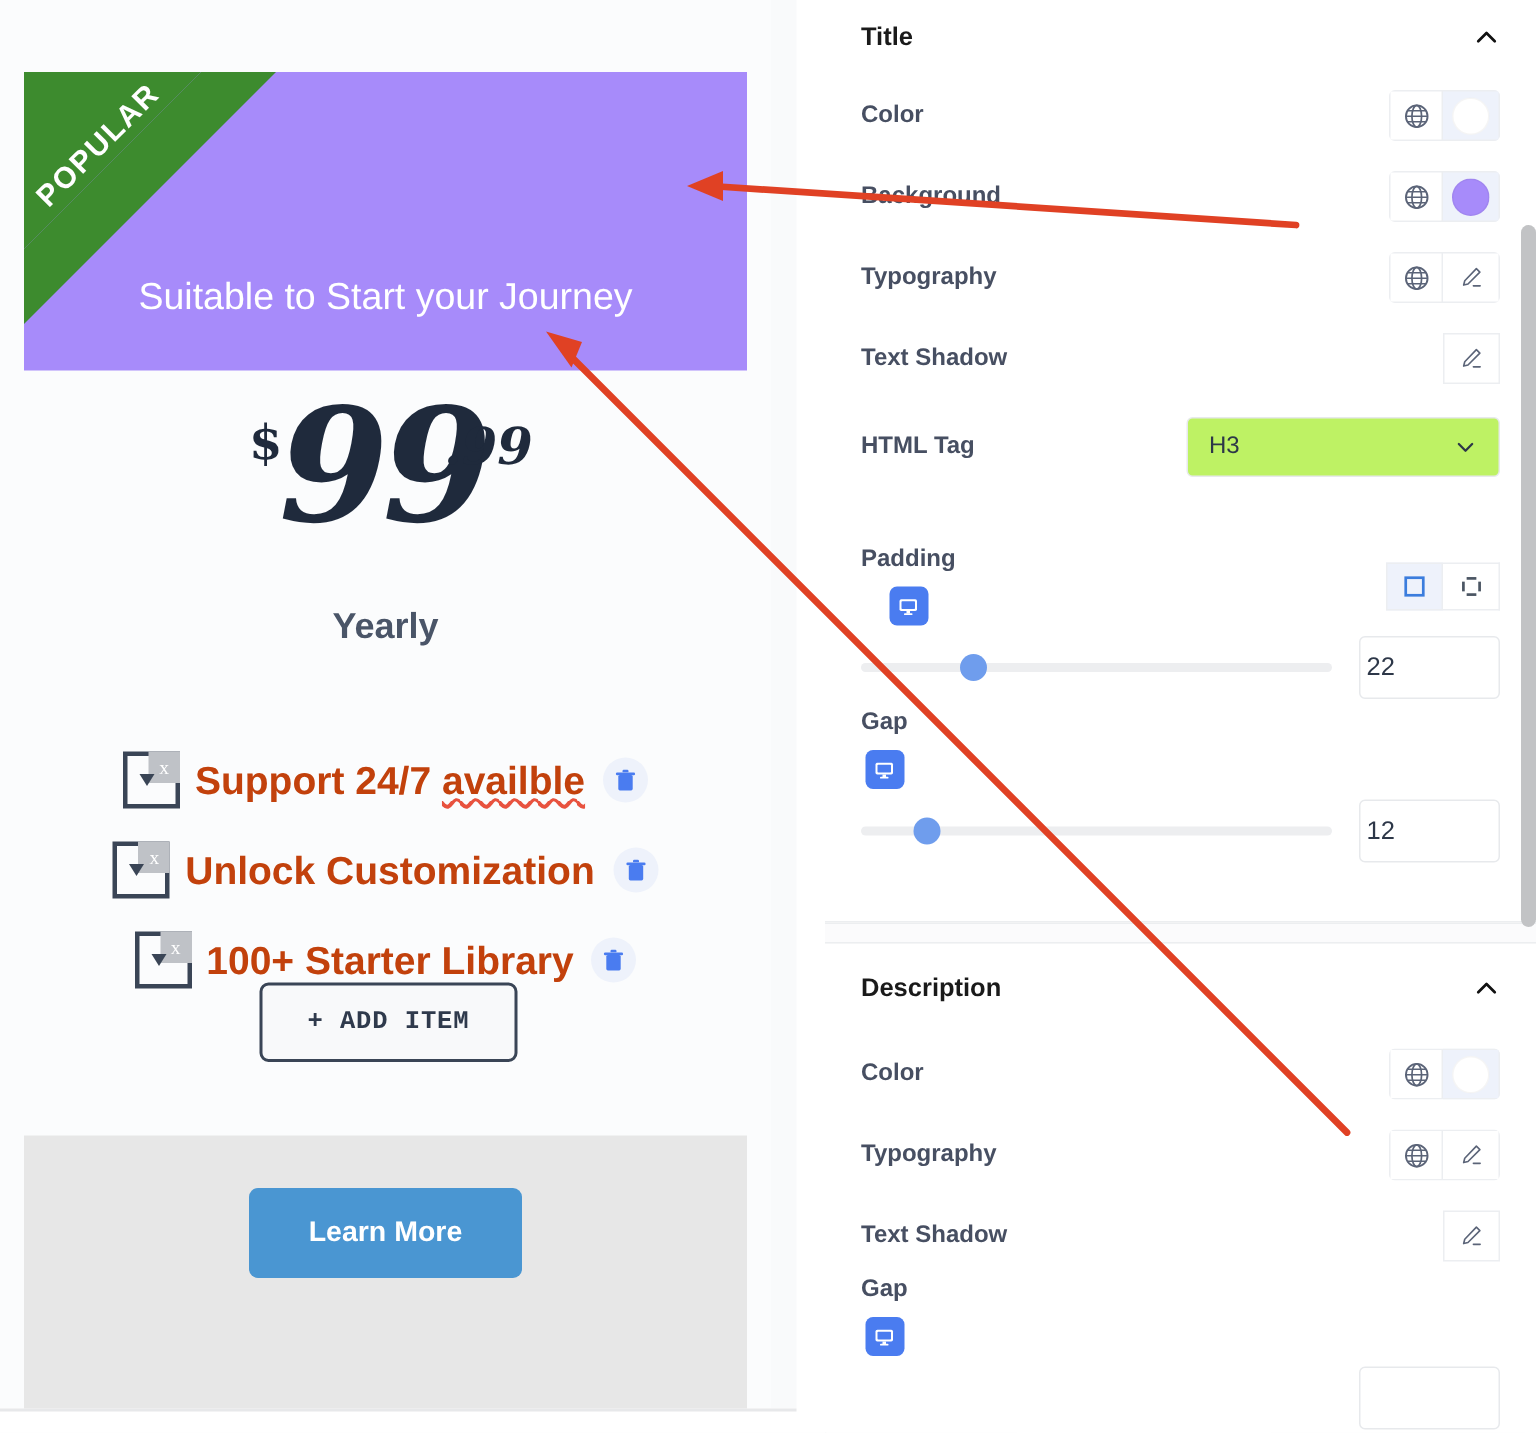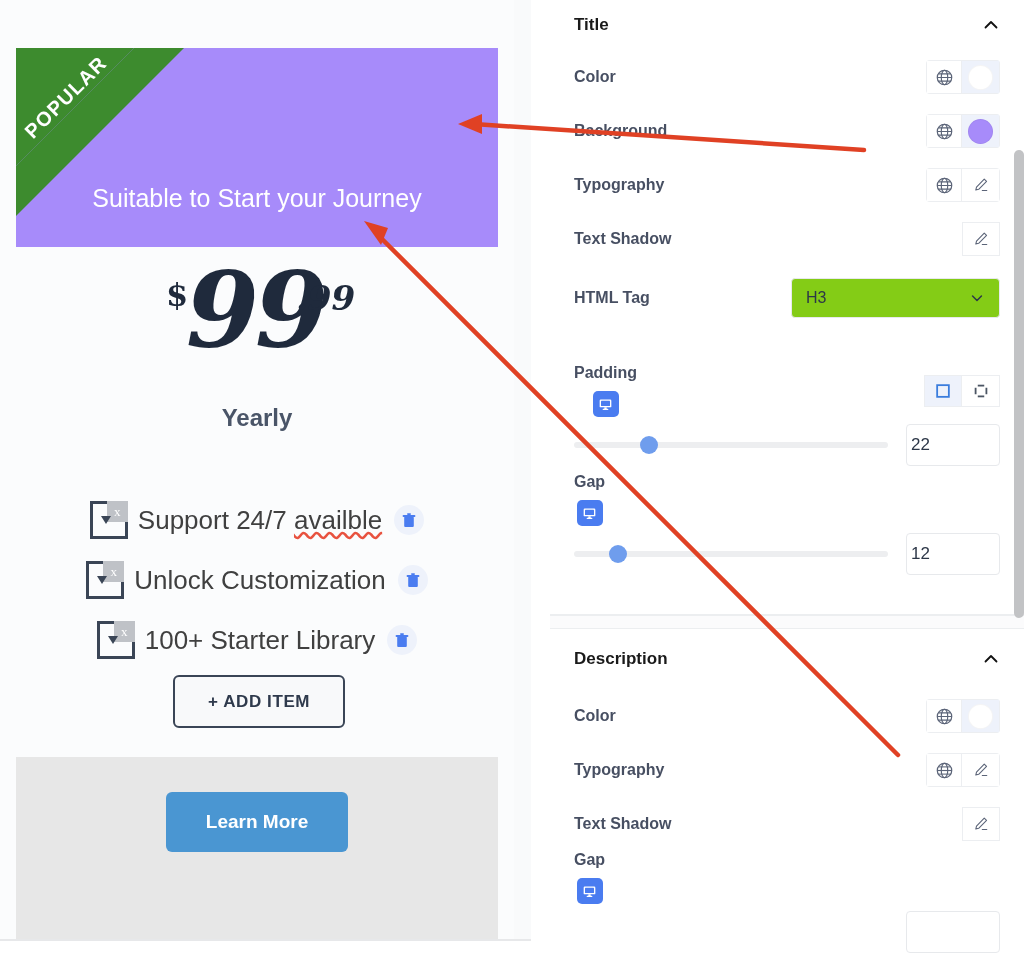--- a/index.html
+++ b/index.html
@@ -129,46 +129,47 @@
     font-family: "Liberation Serif", serif;
   }
   .broken-img .tick {
     position: absolute; left: 8px; top: 12px;
     width: 0; height: 0;
     border-left: 5px solid transparent;
     border-right: 5px solid transparent;
     border-top: 8px solid #3a4556;
   }
   .feature-text {
-    font-size: 26px; color: #404040; font-weight: 400;
+    font-size: 26px; color: #c2410c; font-weight: 700;
     white-space: nowrap;
   }
   .feature-text .misspelled {
     text-decoration: underline wavy #e8523f;
     text-decoration-skip-ink: none;
     text-underline-offset: 3px;
   }
   .trash-btn {
     width: 30px; height: 30px; margin-left: 12px;
     border-radius: 50%;
     background: #eef2fb;
     display: flex; align-items: center; justify-content: center;
     flex: 0 0 auto;
   }
 
   #add-item-button {
-    position: absolute; left: 173px; top: 675px;
+    position: absolute; left: 173px; top: 655px;
     width: 168px; height: 49px;
     border: 2px solid #3a4556;
     border-radius: 6px;
     background: #f8f9fa;
     color: #2f3a4c;
     font-size: 17px; font-weight: 700; letter-spacing: 0.6px;
     display: flex; align-items: center; justify-content: center;
     cursor: pointer;
+    font-family: Liberation Mono, monospace;
   }
 
   #card-footer {
     position: absolute; left: 16px; top: 757px;
     width: 482px; height: 230px;
     background: #e7e7e7;
   }
   #learn-more-button {
     position: absolute; left: 150px; top: 35px;
     width: 182px; height: 60px;
@@ -251,21 +252,21 @@
     box-sizing: border-box;
     display: flex; align-items: center; justify-content: center;
     cursor: pointer;
   }
   .pencil-cell.joined { border-left: none; }
 
   .select-box {
     width: 209px; height: 40px;
     border: 1px solid #e7e9ec;
     border-radius: 4px;
-    background: #84cc16;
+    background: #bef264;
     display: flex; align-items: center; justify-content: space-between;
     padding: 0 14px;
     box-sizing: border-box;
     font-size: 16px; color: #2d3748;
     cursor: pointer;
     text-align: center;
   }
 
   .toggle-group { display: flex; }
   .toggle-btn {

